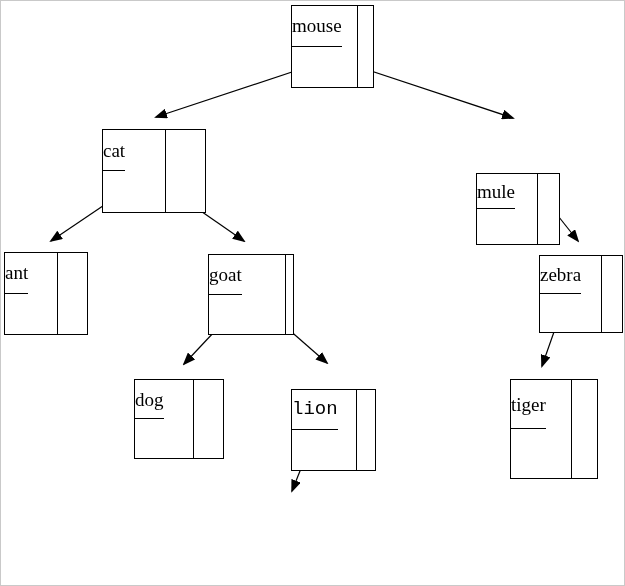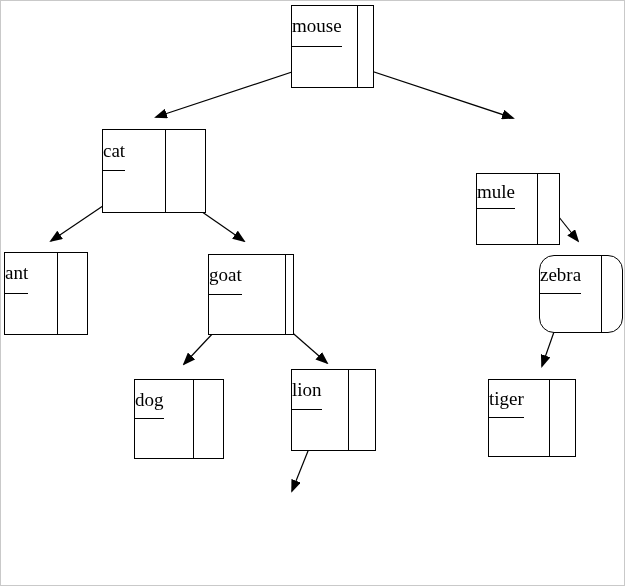--- a/index.html
+++ b/index.html
@@ -110,42 +110,42 @@
           <div class="cell right"></div>
         </div>
       </div>
       <div class="node" style="left: 207px; top: 253px; width: 86px; height: 81px; gap: 36px;">
         <div class="title">goat</div>
         <div class="cells">
           <div class="cell left"></div>
           <div class="cell right"></div>
         </div>
       </div>
-      <div class="node" style="left: 538px; top: 254px; width: 84px; height: 78px; border-radius: 15px;">
+      <div class="node" style="left: 538px; top: 254px; width: 84px; height: 78px;">
         <div class="title">zebra</div>
         <div class="cells">
           <div class="cell left"></div>
           <div class="cell right"></div>
         </div>
       </div>
       <div class="node" style="left: 133px; top: 378px; width: 90px; height: 80px;">
         <div class="title">dog</div>
         <div class="cells">
           <div class="cell left"></div>
           <div class="cell right"></div>
         </div>
       </div>
-      <div class="node" style="left: 290px; top: 368px; width: 85px; height: 82px;">
+      <div class="node" style="left: 290px; top: 388px; width: 85px; height: 82px; font-family: Liberation Mono, monospace;">
         <div class="title">lion</div>
         <div class="cells">
           <div class="cell left"></div>
           <div class="cell right"></div>
         </div>
       </div>
-      <div class="node" style="left: 487px; top: 378px; width: 88px; height: 78px; text-align: right;">
+      <div class="node" style="left: 509px; top: 378px; width: 88px; height: 100px; text-align: right;">
         <div class="title">tiger</div>
         <div class="cells">
           <div class="cell left"></div>
           <div class="cell right"></div>
         </div>
       </div>
     </div>
 </div>
 
 </body></html>

